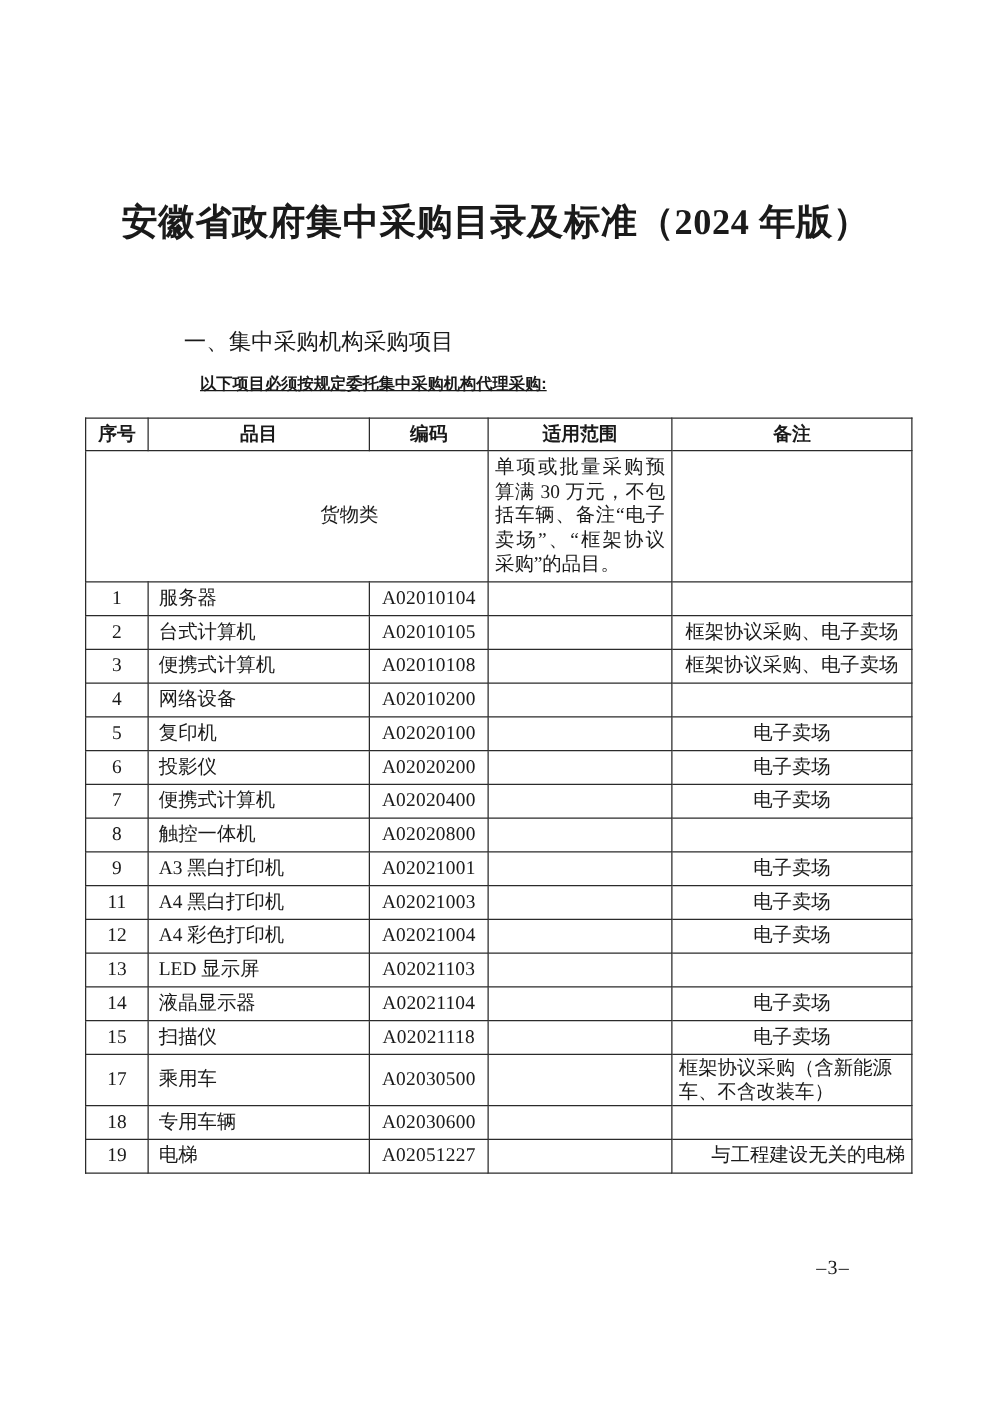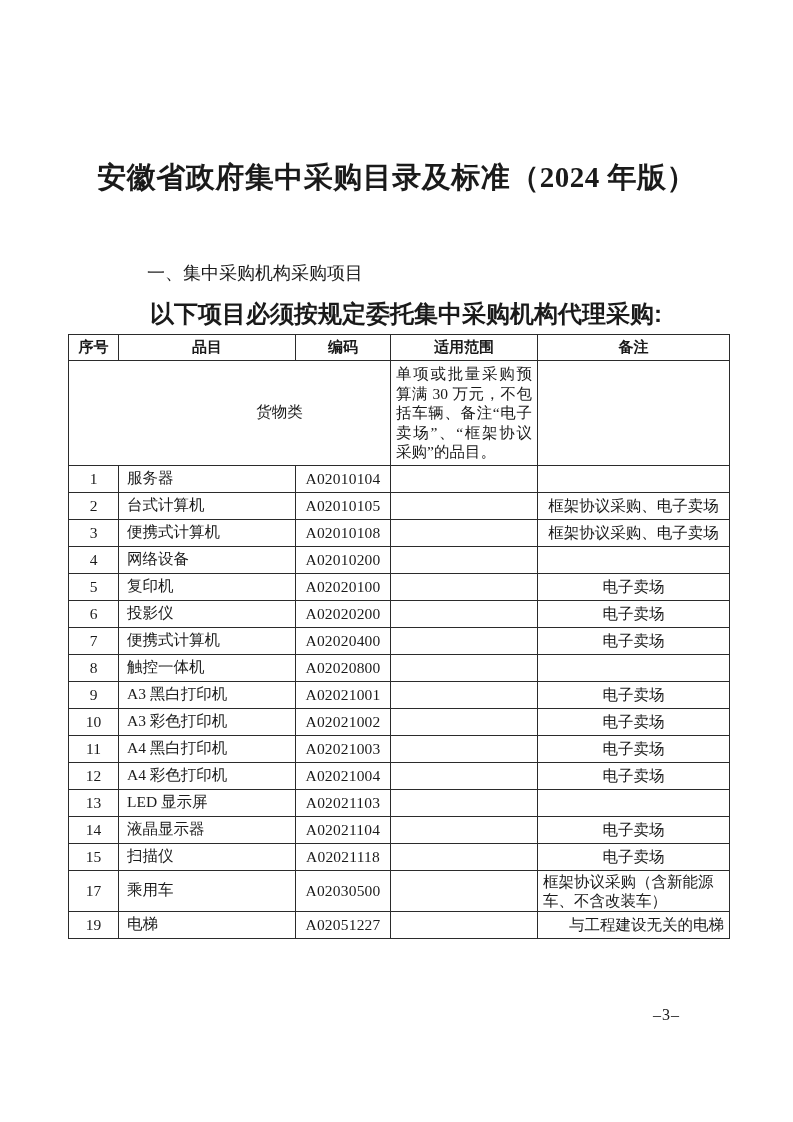--- a/index.html
+++ b/index.html
@@ -32,24 +32,25 @@
     position: absolute;
     top: 261px;
     left: 147px;
     font-size: 18px;
     font-weight: 400;
     font-family: "Liberation Sans", "DejaVu Sans", sans-serif;
   }
   .intro-text {
     position: absolute;
     top: 298px;
-    left: 150px;
-    font-size: 24px;
+    left: 160px;
+    font-size: 13px;
     font-weight: 700;
     font-family: "Liberation Sans", "DejaVu Sans", sans-serif;
+    text-decoration: underline;
   }
   table.catalog {
     position: absolute;
     top: 334px;
     left: 68px;
     width: 661px;
     border-collapse: collapse;
     table-layout: fixed;
     padding-left: 42px;
   }
@@ -194,27 +195,20 @@
     <td class="c-remark"></td>
   </tr>
         <tr class="item-row">
     <td class="c-no">9</td>
     <td class="c-item">A3 黑白打印机</td>
     <td class="c-code">A02021001</td>
     <td class="c-scope"></td>
     <td class="c-remark">电子卖场</td>
   </tr>
         <tr class="item-row">
-    <td class="c-no">10</td>
-    <td class="c-item">A3 彩色打印机</td>
-    <td class="c-code">A02021002</td>
-    <td class="c-scope"></td>
-    <td class="c-remark">电子卖场</td>
-  </tr>
-        <tr class="item-row">
     <td class="c-no">11</td>
     <td class="c-item">A4 黑白打印机</td>
     <td class="c-code">A02021003</td>
     <td class="c-scope"></td>
     <td class="c-remark">电子卖场</td>
   </tr>
         <tr class="item-row">
     <td class="c-no">12</td>
     <td class="c-item">A4 彩色打印机</td>
     <td class="c-code">A02021004</td>
@@ -243,20 +237,27 @@
     <td class="c-remark">电子卖场</td>
   </tr>
         <tr class="item-row">
     <td class="c-no">17</td>
     <td class="c-item">乘用车</td>
     <td class="c-code">A02030500</td>
     <td class="c-scope"></td>
     <td class="c-remark" style="text-align: left;">框架协议采购（含新能源车、不含改装车）</td>
   </tr>
         <tr class="item-row">
+    <td class="c-no">18</td>
+    <td class="c-item">专用车辆</td>
+    <td class="c-code">A02030600</td>
+    <td class="c-scope"></td>
+    <td class="c-remark"></td>
+  </tr>
+        <tr class="item-row">
     <td class="c-no">19</td>
     <td class="c-item">电梯</td>
     <td class="c-code">A02051227</td>
     <td class="c-scope"></td>
     <td class="c-remark" style="text-align: right;">与工程建设无关的电梯</td>
   </tr>
       </tbody>
   </table>
 
   <div class="page-number">–3–</div>

